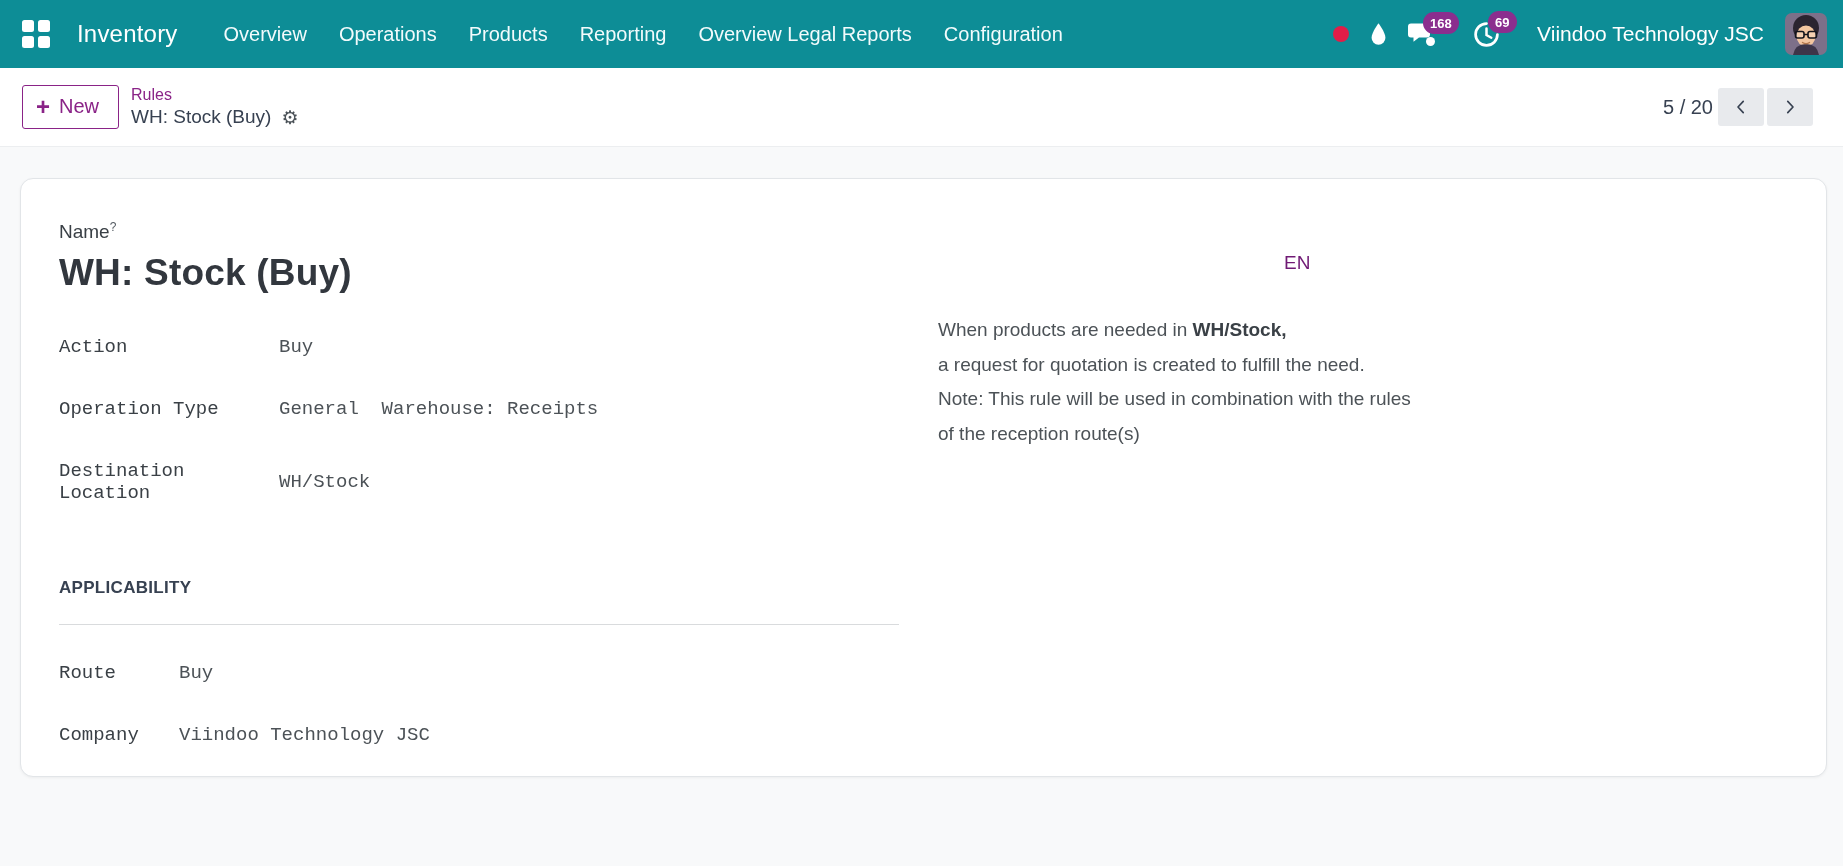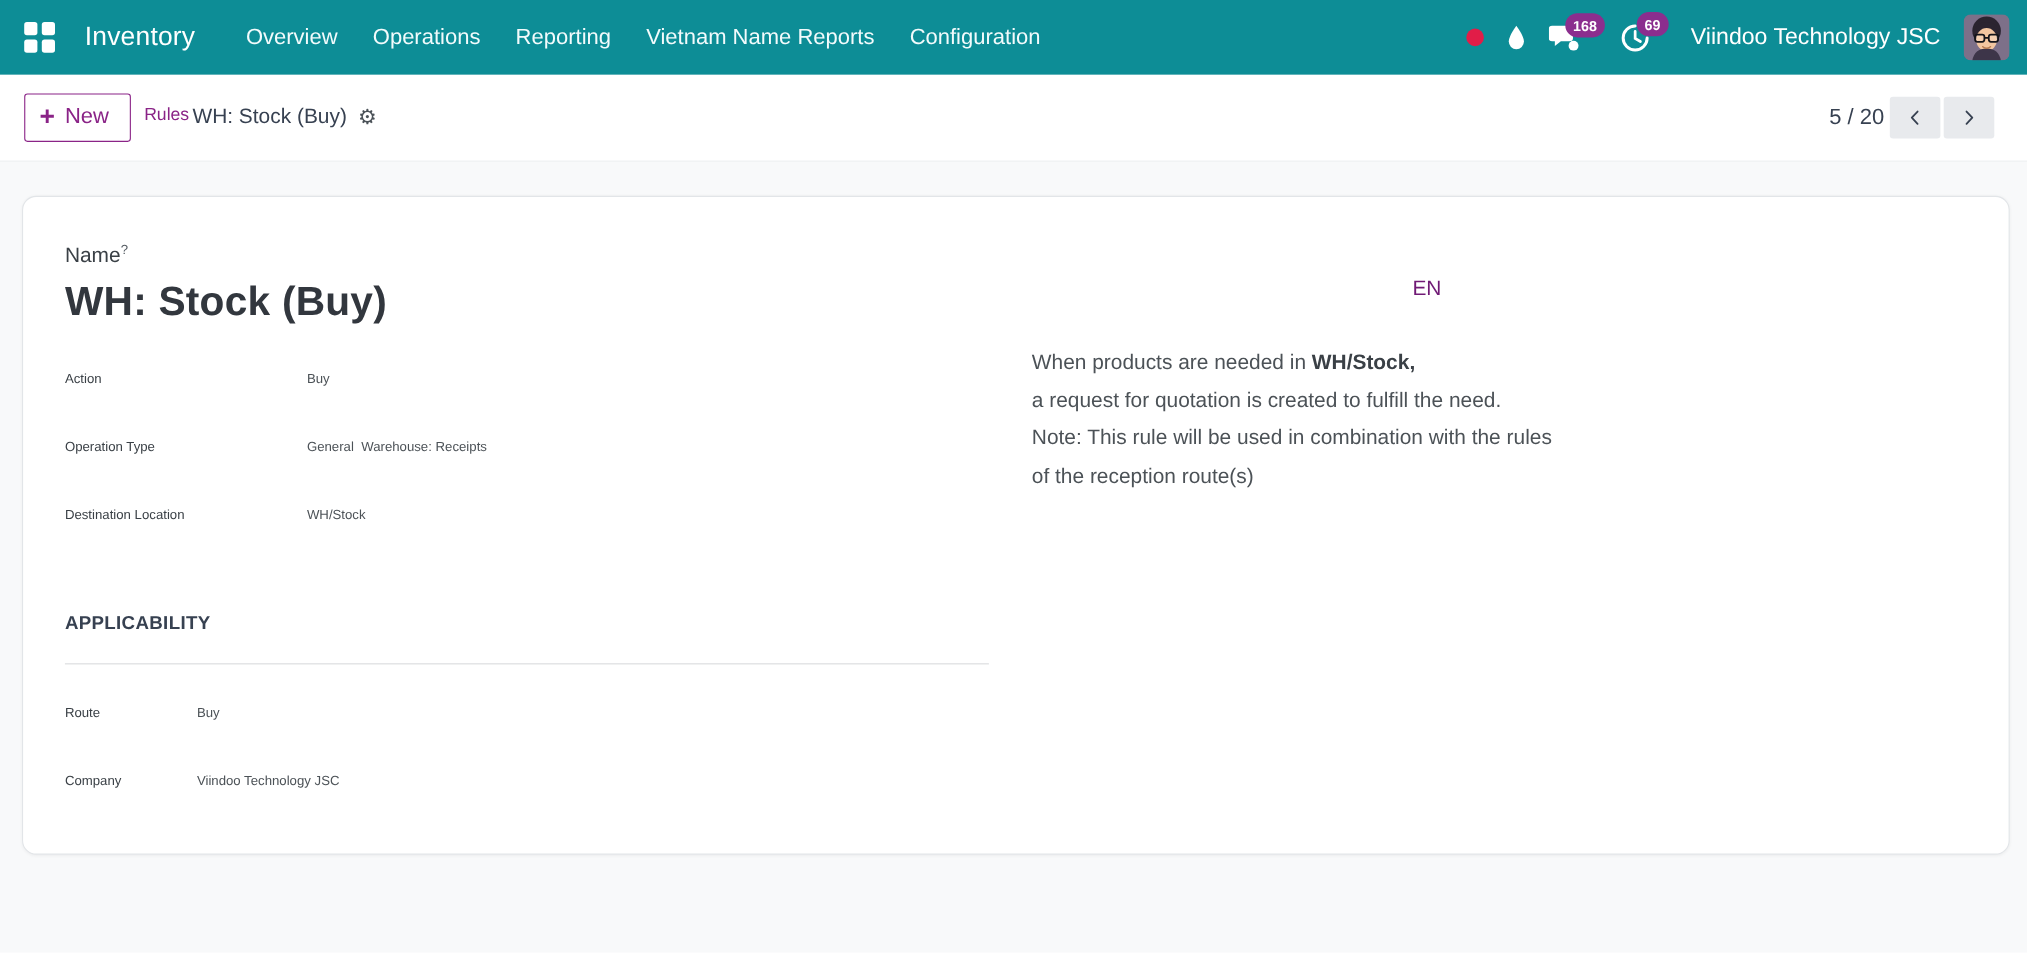--- a/index.html
+++ b/index.html
@@ -40,21 +40,21 @@
   .control-panel {
     background:#fff; height:79px; display:flex; align-items:center;
     padding:0 30px 0 22px; border-bottom:1px solid #eceef0;
   }
   .btn-new {
     display:flex; align-items:center; gap:9px; background:#fff;
     border:1px solid #8a2387; color:#8a2387; border-radius:3px;
     font-family:inherit; font-size:20px; padding:9px 19px 10px 13px; cursor:pointer;
   }
   .btn-new .plus { font-size:24px; font-weight:700; line-height:16px; }
-  .breadcrumb { margin-left:12px; display:flex; justify-content:space-between; gap:3px; }
+  .breadcrumb { margin-left:12px; display:flex; flex-direction:column; justify-content:space-between; gap:3px; }
   .bc-parent { font-size:16px; color:#8a2387; cursor:pointer; line-height:1.1; }
   .bc-current-row { display:flex; align-items:center; gap:10px; }
   .bc-current { font-size:19px; color:#374151; }
   .gear-btn { font-size:19px; color:#4b5258; cursor:pointer; line-height:1; }
   .pager { margin-left:auto; display:flex; align-items:center; gap:5px; }
   .pager-count { font-size:20px; color:#374151; cursor:pointer; }
   .pager-btns { display:flex; gap:3px; }
   .pager-btn { width:46px; height:38px; background:#e8eaed; border:none; border-radius:3px;
     display:flex; align-items:center; justify-content:center; cursor:pointer; }
 
@@ -62,21 +62,21 @@
   .sheet {
     position:absolute; left:20px; top:178px; width:1807px; height:599px;
     background:#fff; border:1px solid #e2e5e8; border-radius:13px;
     box-shadow:0 1px 3px rgba(0,0,0,.05);
   }
   .left-col { padding:41px 0 0 38px; }
   .name-label { font-size:19px; color:#3a4046; }
   .name-label sup { font-size:12px; color:#555c63; cursor:pointer; }
   .record-title { margin-top:9px; font-size:37px; font-weight:600; color:#32373e; letter-spacing:.2px; cursor:text; }
   .rows-a { margin-top:42px; }
-  .frow { display:flex; align-items:flex-start; margin-bottom:40px; min-height:22px; font-size:12px; }
+  .frow { display:flex; align-items:center; margin-bottom:40px; min-height:22px; font-size:19px;font-family:Liberation Mono, monospace; }
   .frow .lbl { width:220px; flex:none; color:#3a4046; }
   .frow .val { color:#4c5257; white-space:pre-wrap; cursor:pointer; }
   .section-title {
     margin-top:74px; width:840px; font-size:17px; font-weight:700; color:#374151;
     letter-spacing:.3px; padding-bottom:26px; border-bottom:1px solid #d9dbdd;
   }
   .rows-b { margin-top:37px; }
   .rows-b .lbl { width:120px; }
 
   .lang-badge { position:absolute; left:1263px; top:73px; font-size:19px; color:#701a75; cursor:pointer; }
@@ -93,22 +93,23 @@
   <div class="apps-btn">
     <span></span>
       <span></span>
       <span></span>
       <span></span>
   </div>
   <div class="brand">Inventory</div>
   <nav class="menu">
     <span class="menu-item">Overview</span>
     <span class="menu-item">Operations</span>
+    <span class="menu-item">Products</span>
     <span class="menu-item">Reporting</span>
-    <span class="menu-item">Vietnam Name Reports</span>
+    <span class="menu-item">Overview Legal Reports</span>
     <span class="menu-item">Configuration</span>
   </nav>
 
   <div class="systray">
     <span class="dot"></span>
 
     <span class="tray-icon">
       <svg width="17" height="23" viewBox="0 0 16 21">
           <path fill="#ffffff" d="M8 0 C8 0 1.5 8.7 1.5 13.6 a6.5 6.5 0 0 0 13 0 C14.5 8.7 8 0 8 0 Z"></path>
         </svg>

